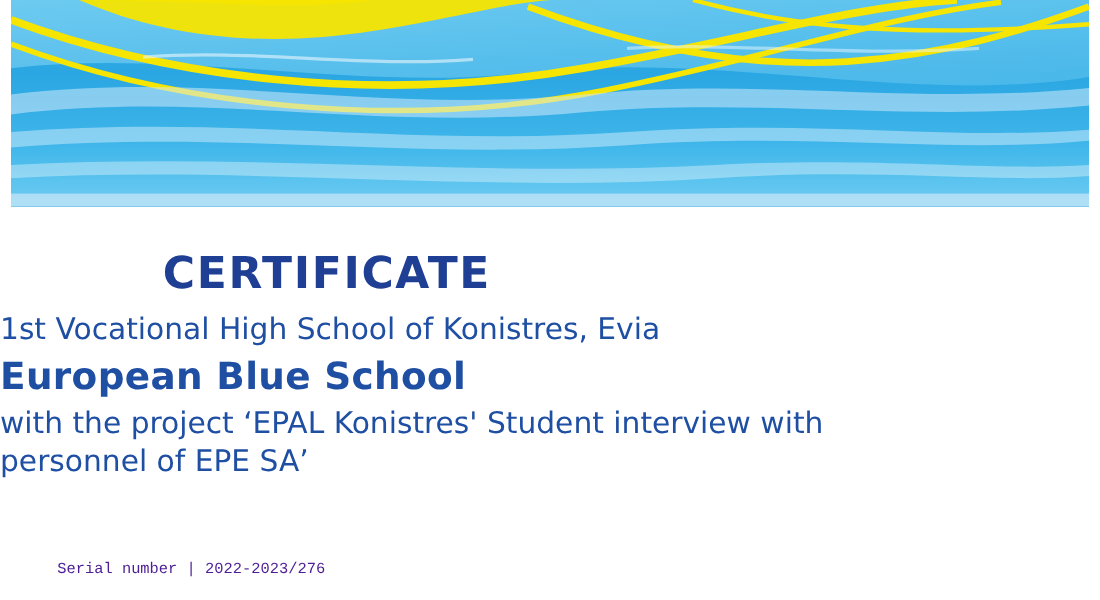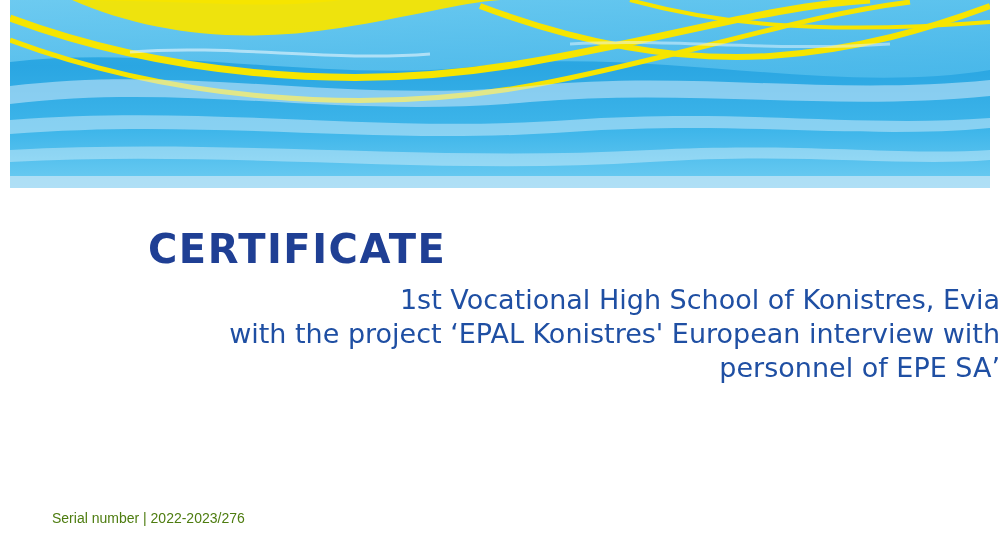--- a/index.html
+++ b/index.html
@@ -54,21 +54,21 @@
     letter-spacing: 1.5px;
     color: #1f3f94;
     font-family: "DejaVu Sans", sans-serif;
   }
 
   .lines {
     position: absolute;
     left: 0;
     top: 95px;
     width: 1000px;
-    text-align: right;
+    text-align: left;
     color: #1f4fa3;
   }
   .line {
     font-size: 27px;
     line-height: 35px;
     color: #1f4fa3;
     font-family: "DejaVu Sans", sans-serif;
     font-weight: normal;
     white-space: pre-line;
   }
@@ -80,22 +80,22 @@
   }
   .line.spaced {
     line-height: 34px;
   }
 
   .serial {
     position: absolute;
     left: 52px;
     top: 322px;
     font-size: 14px;
-    color: #4d7c0f;
-    font-family: Liberation Sans, sans-serif;
+    color: #4c1d95;
+    font-family: Liberation Mono, monospace;
   }
 </style>
 </head>
 <body>
 
 <div class="certificate">
 
   <div class="banner">
     <svg viewBox="0 0 980 188" preserveAspectRatio="none">
       <defs>
@@ -132,19 +132,20 @@
       <rect x="0" y="176" width="980" height="12" fill="#bfe4f6" opacity="0.8"></rect>
     </svg>
   </div>
 
   <div class="content">
 
     <div class="cert-title">CERTIFICATE</div>
 
     <div class="lines">
       <div class="line spaced">1st Vocational High School of Konistres, Evia</div>
-      <div class="line spaced">with the project ‘EPAL Konistres' European interview with
+      <div class="line award">European Blue School</div>
+      <div class="line spaced">with the project ‘EPAL Konistres' Student interview with
 personnel of EPE SA’</div>
     </div>
 
     <div class="serial">Serial number | 2022-2023/276</div>
   </div>
 </div>
 
 </body></html>

